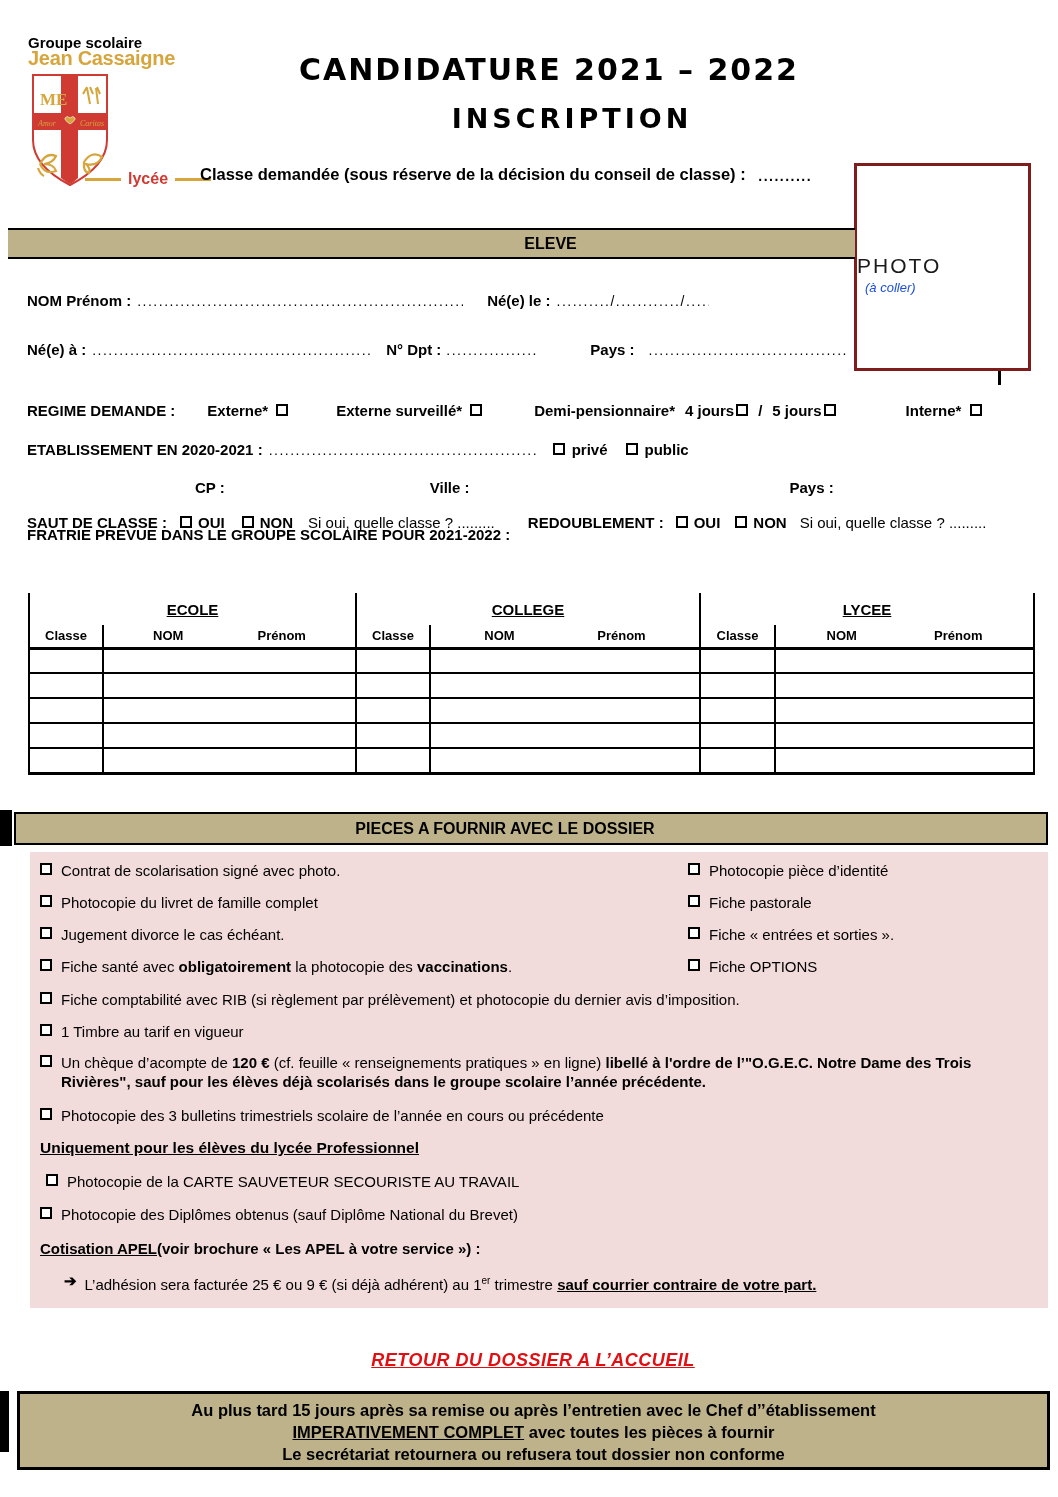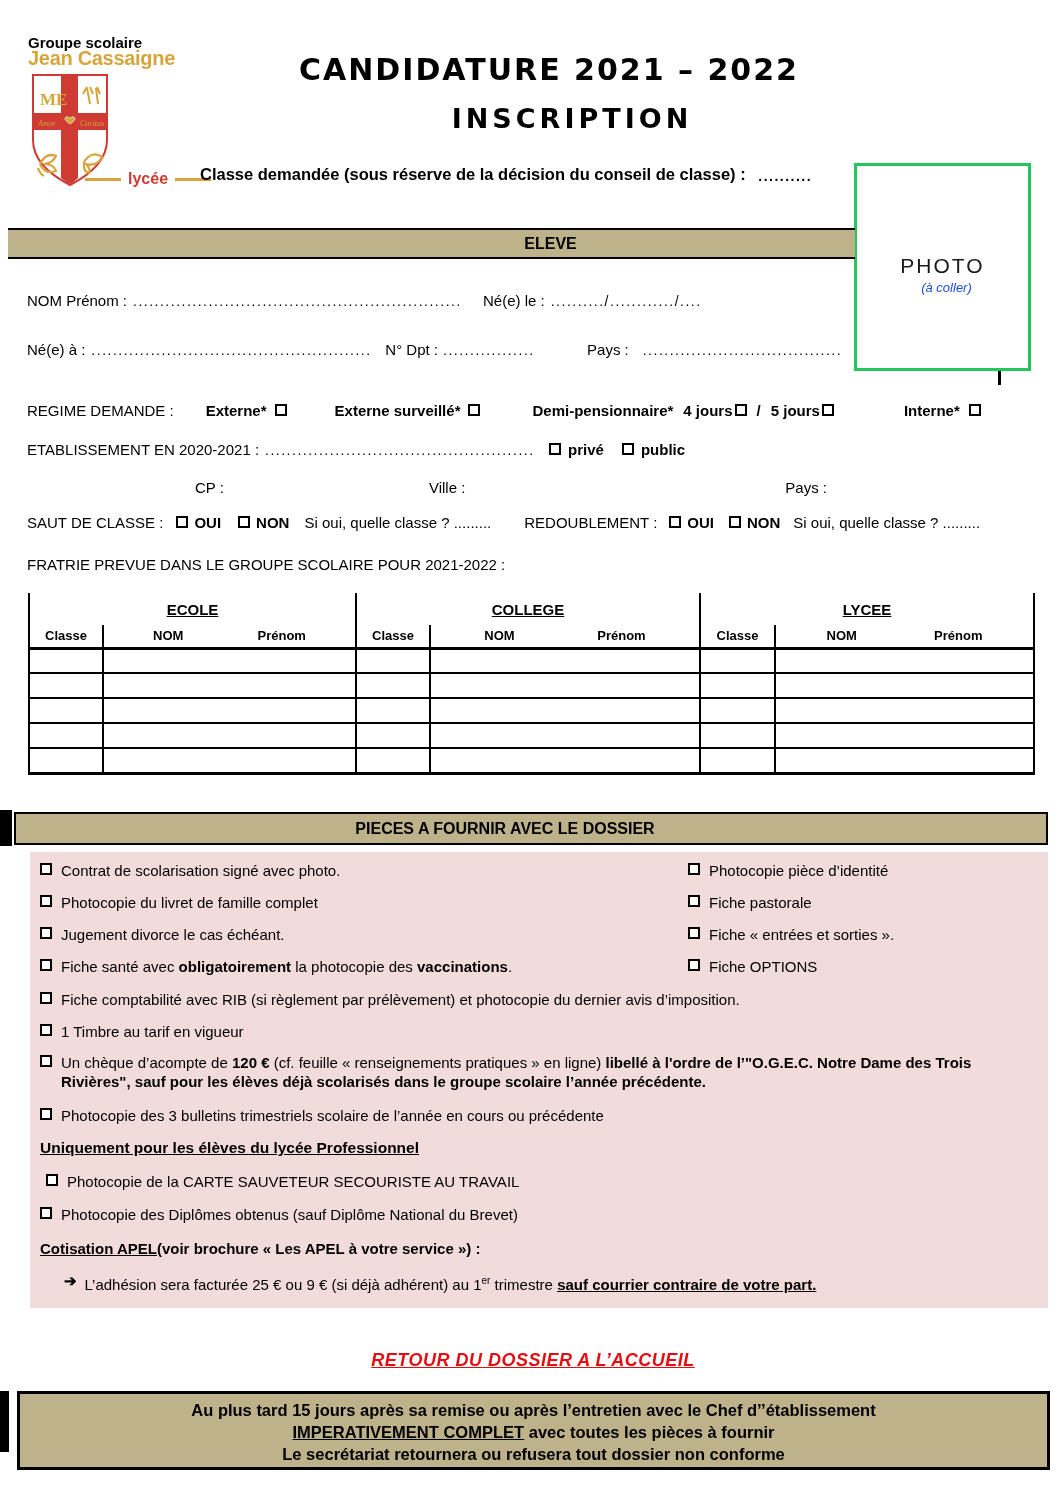--- a/index.html
+++ b/index.html
@@ -16,29 +16,29 @@
   
   .group-label{font-weight:bold;font-size:15px;letter-spacing:0;}
   .school-name{font-weight:bold;font-size:20px;color:var(--gold);letter-spacing:-.3px;margin-top:-4px;}
   .lycee-row{display:flex;align-items:center;gap:7px;}
   .lycee-dash{width:36px;height:3px;background:var(--gold);}
   .lycee-word{color:var(--crest-red);font-weight:bold;font-size:16px;}
   .title1{font-family:"DejaVu Sans",sans-serif;font-weight:bold;font-size:30px;letter-spacing:2px;text-align:center;}
   .title2{font-family:"DejaVu Sans",sans-serif;font-weight:bold;font-size:27px;letter-spacing:4px;text-align:center;margin-top:16px;padding-left:46px;}
   .classe-line{font-size:16.5px;font-weight:bold;white-space:nowrap;}
   
-  .photo-box{border:3px solid #22c55e;background:#fff;text-align:center;}
+  .photo-box{border:3px solid #7f1d1d;background:#fff;}
   .photo-label{font-size:21px;letter-spacing:2px;color:#1a1a1a;margin-top:88px;}
   .photo-sub{font-size:13px;font-style:italic;color:#1d4ed8;margin-top:2px;padding-left:8px;}
   
   .band{background:var(--tan);border-top:2px solid #000;border-bottom:2px solid #000;display:flex;align-items:center;justify-content:center;font-weight:bold;font-size:16px;}
   .band2{background:var(--tan);border:2px solid #000;display:flex;align-items:center;justify-content:center;font-weight:bold;font-size:16px;}
   
   .fline{font-size:15px;white-space:nowrap;display:flex;align-items:baseline;}
-  .lbl{font-weight:normal;}
+  .lbl{font-weight:bold;}
   .dots{display:inline-block;overflow:hidden;white-space:nowrap;vertical-align:bottom;letter-spacing:1.5px;font-size:14px;}
   .cb{display:inline-block;width:12px;height:12px;border:2px solid #000;background:#fff;vertical-align:-1px;flex:none;}
   .opt{font-weight:bold;}
   
   table.fratrie{border-collapse:collapse;table-layout:fixed;width:1005px;padding-left:27px;}
   table.fratrie td{border:2px solid #000;padding:0;height:25px;font-size:13px;}
   table.fratrie tr.h1 td{border-top:none;border-bottom:none;height:32px;text-align:center;font-weight:bold;font-size:15px;vertical-align:middle;}
   table.fratrie tr.h1 td span{text-decoration:underline;}
   table.fratrie tr.h2 td{border-top:none;border-bottom:3px solid #000;height:23px;font-weight:bold;font-size:13px;text-align:center;vertical-align:middle;}
   table.fratrie tr.h2 td .np{display:flex;justify-content:space-around;padding:0 12px;}
@@ -163,21 +163,21 @@
     <span class="opt" style="margin-left:6px;">NON</span>
     <span style="margin-left:15px;">Si oui, quelle classe ? .........</span>
     <span class="lbl" style="margin-left:33px;">REDOUBLEMENT :</span>
     <span class="cb" style="margin-left:12px;"></span>
     <span class="opt" style="margin-left:6px;">OUI</span>
     <span class="cb" style="margin-left:15px;"></span>
     <span class="opt" style="margin-left:6px;">NON</span>
     <span style="margin-left:13px;">Si oui, quelle classe ? .........</span>
   </div>
 
-  <div class="abs fline lbl" style="left:27px;top:556px;">FRATRIE PREVUE DANS LE GROUPE SCOLAIRE POUR 2021-2022 :</div>
+  <div class="abs fline lbl" style="left:27px;top:526px;">FRATRIE PREVUE DANS LE GROUPE SCOLAIRE POUR 2021-2022 :</div>
 
   <table class="fratrie abs" style="left:28px;top:593px;">
     <colgroup>
       <col style="width:74px">
         <col style="width:253px">
       <col style="width:74px">
         <col style="width:270px">
       <col style="width:75px">
         <col style="width:259px">
     </colgroup>

